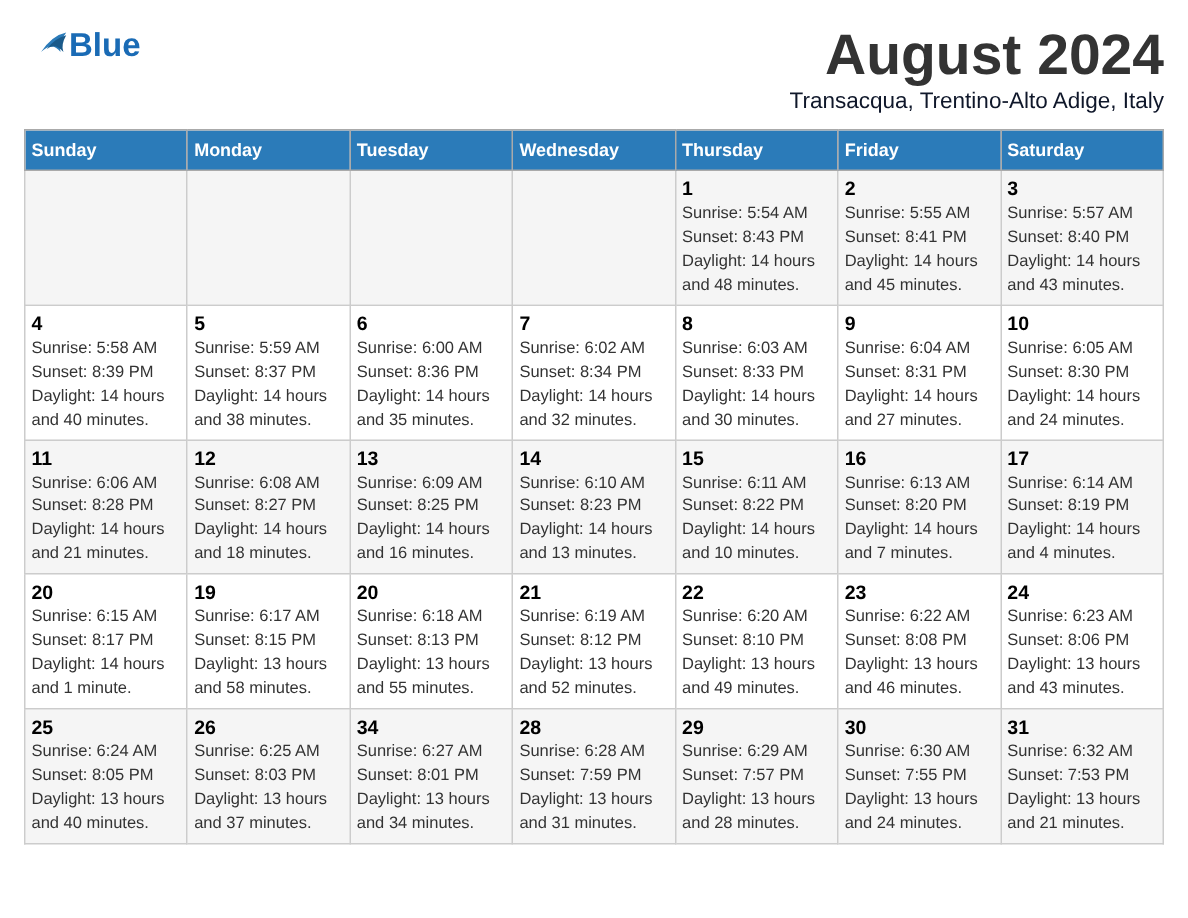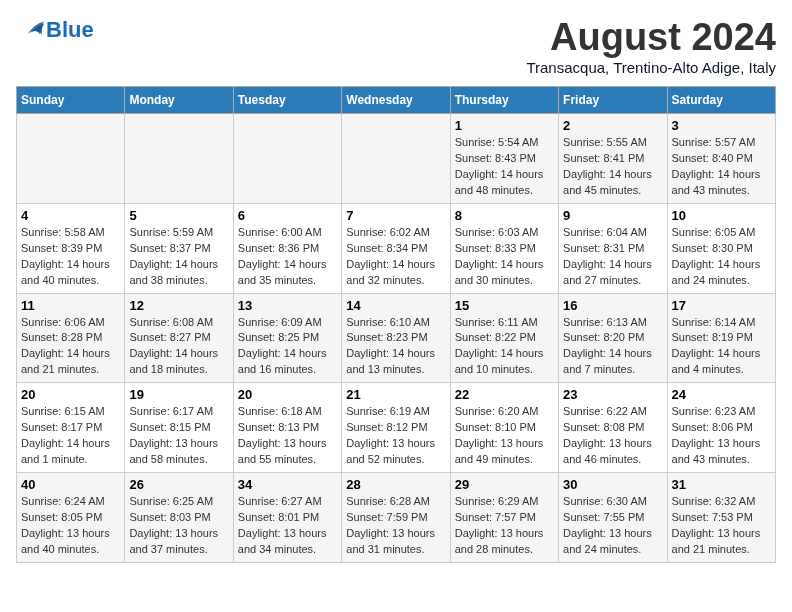--- a/index.html
+++ b/index.html
@@ -224,21 +224,21 @@
           <div class="day-num">23</div>
           <div class="day-info">Sunrise: 6:22 AM<br>Sunset: 8:08 PM<br>Daylight: 13 hours<br>and 46 minutes.</div>
         </td>
         <td>
           <div class="day-num">24</div>
           <div class="day-info">Sunrise: 6:23 AM<br>Sunset: 8:06 PM<br>Daylight: 13 hours<br>and 43 minutes.</div>
         </td>
       </tr>
       <tr>
         <td>
-          <div class="day-num">40</div>
+          <div class="day-num">25</div>
           <div class="day-info">Sunrise: 6:24 AM<br>Sunset: 8:05 PM<br>Daylight: 13 hours<br>and 40 minutes.</div>
         </td>
         <td>
           <div class="day-num">26</div>
           <div class="day-info">Sunrise: 6:25 AM<br>Sunset: 8:03 PM<br>Daylight: 13 hours<br>and 37 minutes.</div>
         </td>
         <td>
           <div class="day-num">34</div>
           <div class="day-info">Sunrise: 6:27 AM<br>Sunset: 8:01 PM<br>Daylight: 13 hours<br>and 34 minutes.</div>
         </td>

